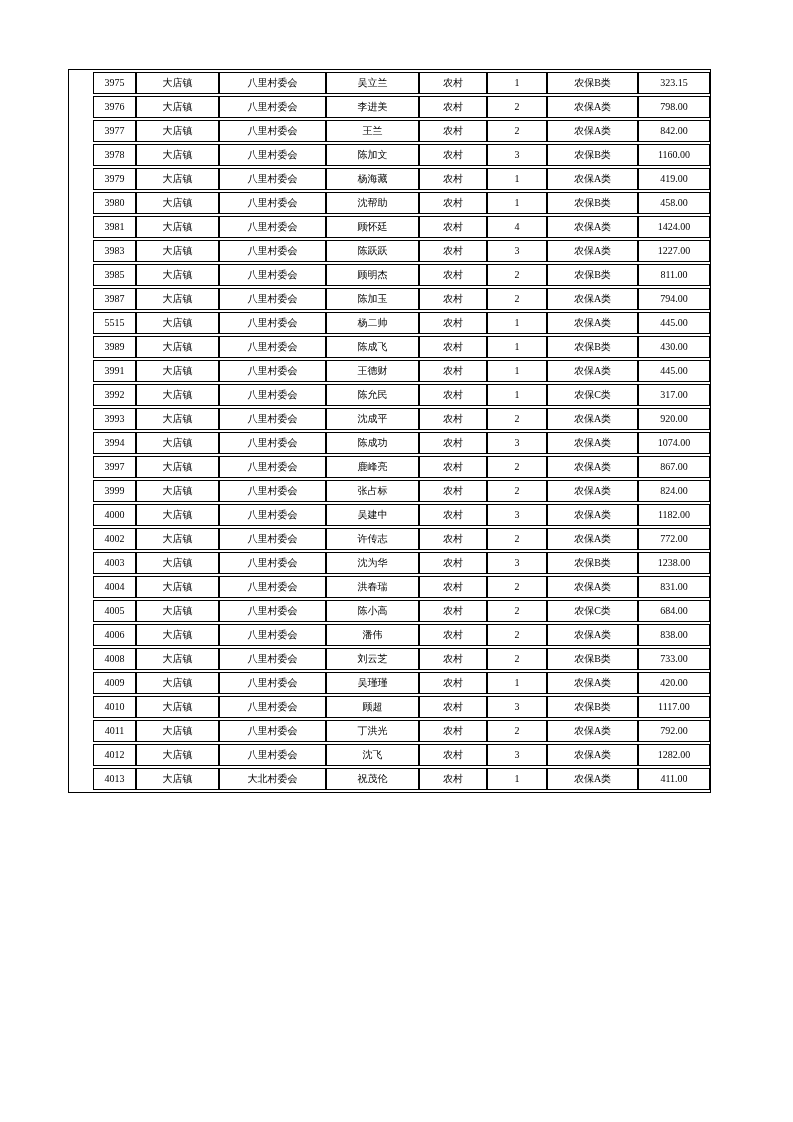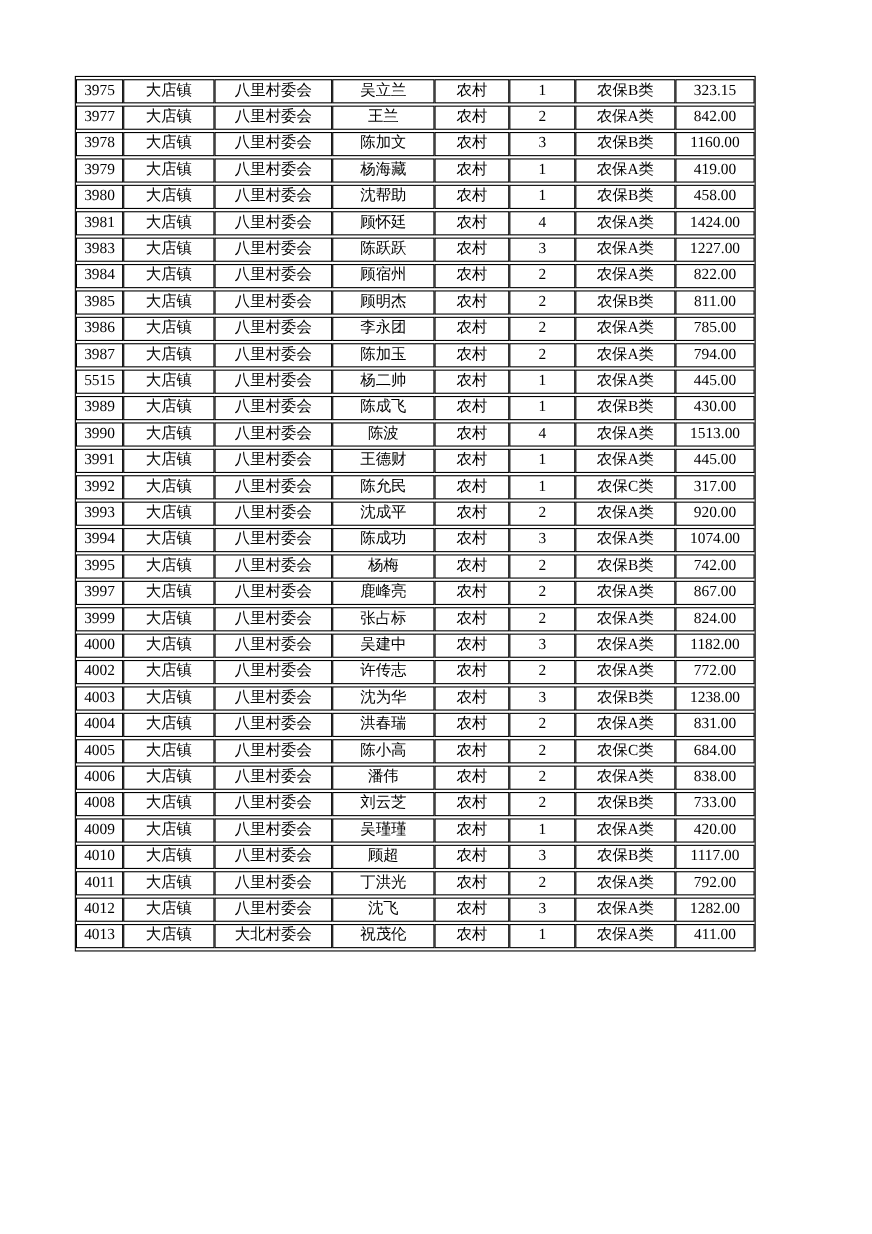--- a/index.html
+++ b/index.html
@@ -22,22 +22,23 @@
   }
   table.register {
     position: absolute;
     left: 68px;
     top: 69px;
     width: 619px;
     border-collapse: separate;
     border-spacing: 0 2px;
     table-layout: fixed;
     border: 1px solid #000000;
-    font-size: 14px;
+    font-size: 10px;
     line-height: 1;
+    padding-left: 24px;
   }
   table.register td {
     border: 1px solid #000000;
     height: 20px;
     padding: 0 1px;
     text-align: center;
     vertical-align: middle;
     white-space: nowrap;
     overflow: hidden;
   }
@@ -70,20 +71,30 @@
           <td>3975</td>
           <td>大店镇</td>
           <td>八里村委会</td>
           <td>吴立兰</td>
           <td>农村</td>
           <td>1</td>
           <td>农保B类</td>
           <td>323.15</td>
         </tr>
         <tr>
+          <td>3976</td>
+          <td>大店镇</td>
+          <td>八里村委会</td>
+          <td>李进美</td>
+          <td>农村</td>
+          <td>2</td>
+          <td>农保A类</td>
+          <td>798.00</td>
+        </tr>
+        <tr>
           <td>3977</td>
           <td>大店镇</td>
           <td>八里村委会</td>
           <td>王兰</td>
           <td>农村</td>
           <td>2</td>
           <td>农保A类</td>
           <td>842.00</td>
         </tr>
         <tr>
@@ -130,50 +141,30 @@
           <td>3983</td>
           <td>大店镇</td>
           <td>八里村委会</td>
           <td>陈跃跃</td>
           <td>农村</td>
           <td>3</td>
           <td>农保A类</td>
           <td>1227.00</td>
         </tr>
         <tr>
-          <td>3984</td>
-          <td>大店镇</td>
-          <td>八里村委会</td>
-          <td>顾宿州</td>
-          <td>农村</td>
-          <td>2</td>
-          <td>农保A类</td>
-          <td>822.00</td>
-        </tr>
-        <tr>
           <td>3985</td>
           <td>大店镇</td>
           <td>八里村委会</td>
           <td>顾明杰</td>
           <td>农村</td>
           <td>2</td>
           <td>农保B类</td>
           <td>811.00</td>
         </tr>
         <tr>
-          <td>3986</td>
-          <td>大店镇</td>
-          <td>八里村委会</td>
-          <td>李永团</td>
-          <td>农村</td>
-          <td>2</td>
-          <td>农保A类</td>
-          <td>785.00</td>
-        </tr>
-        <tr>
           <td>3987</td>
           <td>大店镇</td>
           <td>八里村委会</td>
           <td>陈加玉</td>
           <td>农村</td>
           <td>2</td>
           <td>农保A类</td>
           <td>794.00</td>
         </tr>
         <tr>
@@ -188,30 +179,20 @@
         </tr>
         <tr>
           <td>3989</td>
           <td>大店镇</td>
           <td>八里村委会</td>
           <td>陈成飞</td>
           <td>农村</td>
           <td>1</td>
           <td>农保B类</td>
           <td>430.00</td>
-        </tr>
-        <tr>
-          <td>3990</td>
-          <td>大店镇</td>
-          <td>八里村委会</td>
-          <td>陈波</td>
-          <td>农村</td>
-          <td>4</td>
-          <td>农保A类</td>
-          <td>1513.00</td>
         </tr>
         <tr>
           <td>3991</td>
           <td>大店镇</td>
           <td>八里村委会</td>
           <td>王德财</td>
           <td>农村</td>
           <td>1</td>
           <td>农保A类</td>
           <td>445.00</td>
@@ -238,30 +219,20 @@
         </tr>
         <tr>
           <td>3994</td>
           <td>大店镇</td>
           <td>八里村委会</td>
           <td>陈成功</td>
           <td>农村</td>
           <td>3</td>
           <td>农保A类</td>
           <td>1074.00</td>
-        </tr>
-        <tr>
-          <td>3995</td>
-          <td>大店镇</td>
-          <td>八里村委会</td>
-          <td>杨梅</td>
-          <td>农村</td>
-          <td>2</td>
-          <td>农保B类</td>
-          <td>742.00</td>
         </tr>
         <tr>
           <td>3997</td>
           <td>大店镇</td>
           <td>八里村委会</td>
           <td>鹿峰亮</td>
           <td>农村</td>
           <td>2</td>
           <td>农保A类</td>
           <td>867.00</td>

